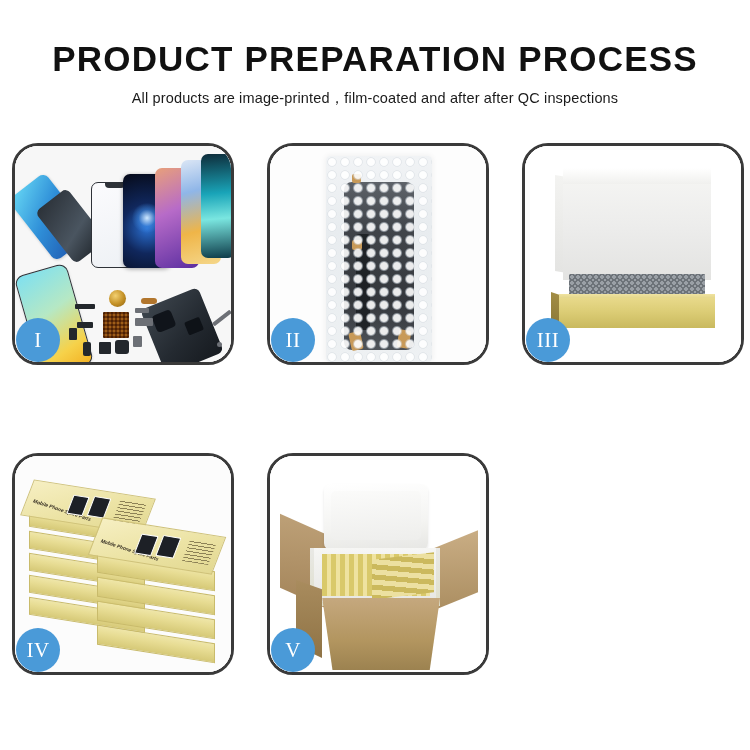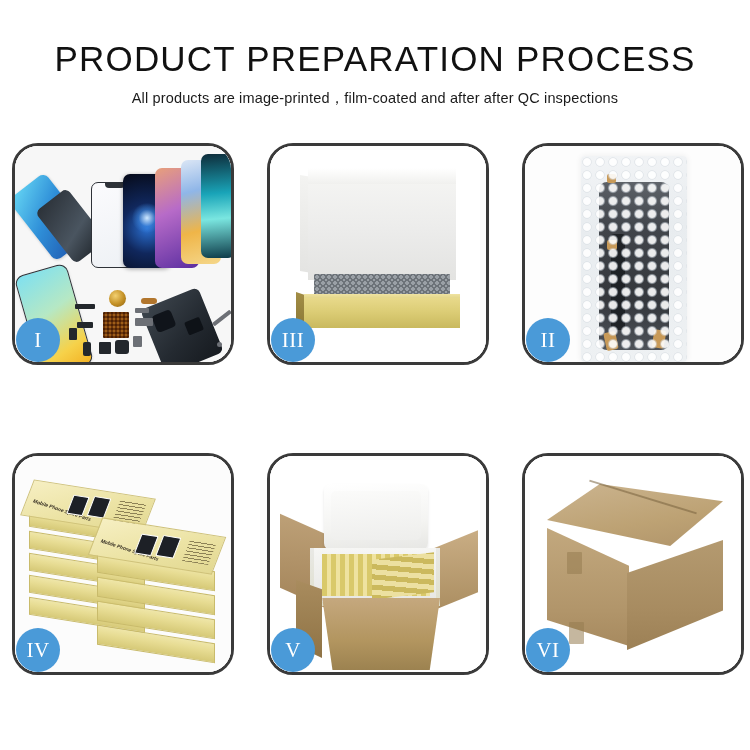--- a/index.html
+++ b/index.html
@@ -23,21 +23,21 @@
   .header {
     position: absolute;
     top: 0; left: 0;
     width: 750px;
     padding-top: 38px;
     text-align: center;
   }
   .title {
     font-family: "Liberation Sans", sans-serif;
     font-size: 35px;
-    font-weight: 400;
+    font-weight: 700;
     letter-spacing: 1.2px;
     color: #111111;
     line-height: 42px;
     white-space: nowrap;
   }
   .subtitle {
     margin-top: 9px;
     font-family: "Liberation Sans", sans-serif;
     font-size: 14.5px;
     font-weight: 400;
@@ -391,48 +391,48 @@
         <div class="chip d" style="left:100px; top:194px; width:14px; height:14px; border-radius:3px;"></div>
         <div class="chip g" style="left:118px; top:190px; width:9px; height:11px;"></div>
         <div class="chip g" style="left:196px; top:170px; width:22px; height:4px; transform:rotate(-38deg);"></div>
         <div class="chip g" style="left:202px; top:196px; width:5px; height:5px; border-radius:50%;"></div>
       </div>
       <div class="badge">I</div>
     </div>
 
     <div class="panel">
       <div class="panel-inner">
-        <div class="p3-bg"></div>
-        <div class="p3-lidflapL"></div>
-        <div class="p3-lidflapR"></div>
-        <div class="p3-lid"></div>
-        <div class="p3-lidtop"></div>
-        <div class="p3-foam"></div>
-        <div class="p3-boxleft"></div>
-        <div class="p3-boxrim"></div>
-        <div class="p3-boxfront"></div>
-      </div>
-      <div class="badge">III</div>
-    </div>
-
-    <div class="panel">
-      <div class="panel-inner">
         <div class="p2-bg"></div>
         <div class="p2-bag">
           <div class="p2-screen"></div>
           <div class="p2-flex"></div>
           <div class="p2-tab" style="left:26px; top:18px; width:9px; height:9px;"></div>
           <div class="p2-tab" style="left:26px; top:84px; width:10px; height:10px;"></div>
           <div class="p2-tab" style="left:24px; top:176px; width:12px; height:18px; transform:rotate(-12deg);"></div>
           <div class="p2-tab" style="left:72px; top:174px; width:12px; height:18px; transform:rotate(10deg);"></div>
           <div class="p2-bubbles2"></div>
           <div class="p2-bubbles"></div>
         </div>
       </div>
       <div class="badge">II</div>
+    </div>
+
+    <div class="panel">
+      <div class="panel-inner">
+        <div class="p3-bg"></div>
+        <div class="p3-lidflapL"></div>
+        <div class="p3-lidflapR"></div>
+        <div class="p3-lid"></div>
+        <div class="p3-lidtop"></div>
+        <div class="p3-foam"></div>
+        <div class="p3-boxleft"></div>
+        <div class="p3-boxrim"></div>
+        <div class="p3-boxfront"></div>
+      </div>
+      <div class="badge">III</div>
     </div>
 
     <div class="panel">
       <div class="panel-inner">
         <div class="p4-bg"></div>
 
         <div class="stackbox" style="left:14px; top:62px;  width:116px; height:18px; transform:skewY(9deg);"></div>
         <div class="stackbox" style="left:14px; top:84px;  width:116px; height:18px; transform:skewY(9deg);"></div>
         <div class="stackbox" style="left:14px; top:106px; width:116px; height:18px; transform:skewY(9deg);"></div>
         <div class="stackbox" style="left:14px; top:128px; width:116px; height:18px; transform:skewY(9deg);"></div>
@@ -469,27 +469,15 @@
         <div class="p5-cartontop"></div>
         <div class="p5-foamwall"></div>
         <div class="p5-yellowgoods"></div>
         <div class="p5-yellowgoods2"></div>
         <div class="p5-side"></div>
         <div class="p5-front"></div>
       </div>
       <div class="badge">V</div>
     </div>
 
-    <div class="panel">
-      <div class="panel-inner">
-        <div class="p6-bg"></div>
-        <div class="p6-top"></div>
-        <div class="p6-left"></div>
-        <div class="p6-right"></div>
-        <div class="p6-seam"></div>
-        <div class="p6-tape" style="left:42px; top:96px;"></div>
-        <div class="p6-tape" style="left:44px; top:166px;"></div>
-      </div>
-      <div class="badge">VI</div>
-    </div>
 
   </div>
 </div>
 
 </body></html>

